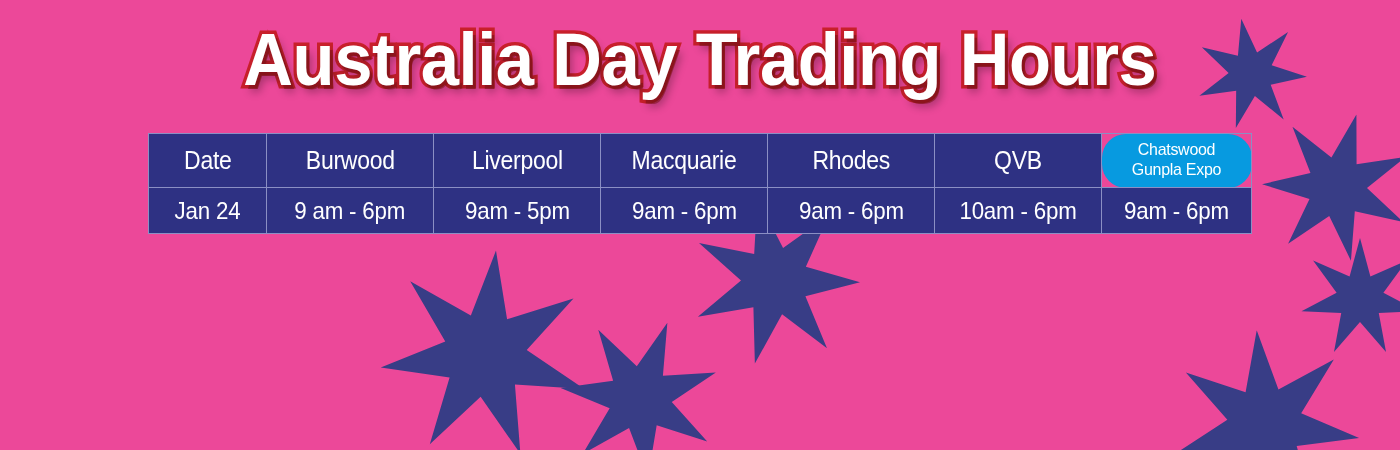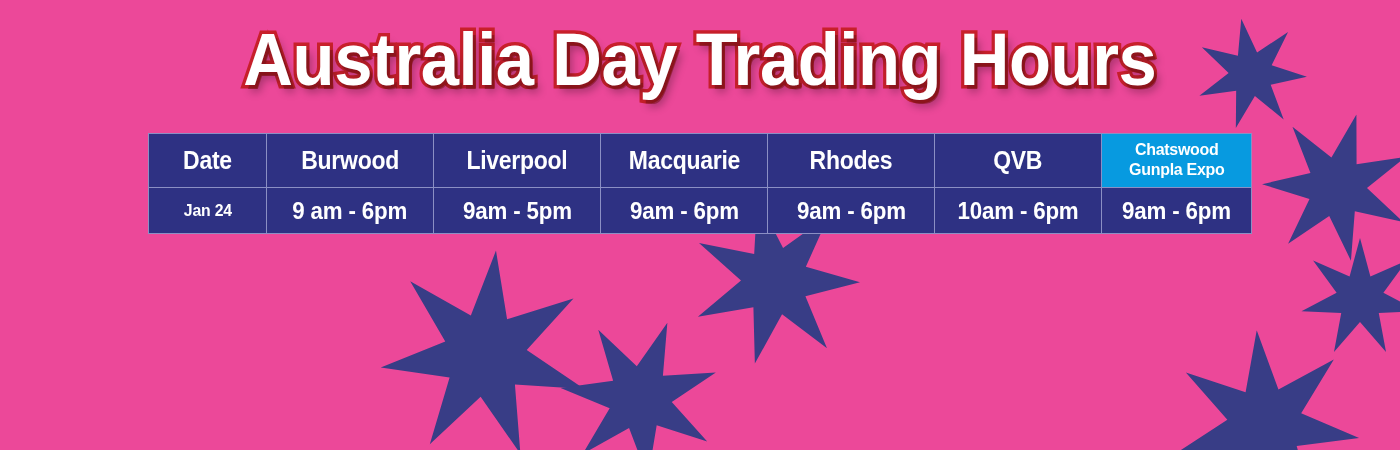--- a/index.html
+++ b/index.html
@@ -75,21 +75,21 @@
     table-layout: fixed;
     width: 1104px;
     color: #ffffff;
   }
   table.hours th,
   table.hours td {
     border: 1px solid #8b8fc4;
     text-align: center;
     vertical-align: middle;
     font-family: "Liberation Sans", sans-serif;
-    font-weight: bold;
+    font-weight: normal;
     background: #2e3183;
     padding: 0;
   }
 
   
   col.c-date  { width: 118px; }
   col.c-store { width: 167px; }
   col.c-last  { width: 150px; }
 
   
@@ -98,40 +98,41 @@
     height: 53px;
     font-size: 25px;
     letter-spacing: -0.3px;
   }
   thead th .hdr-text {
     display: inline-block;
     transform: scaleX(0.92);
   }
   thead th.highlight {
     background: #079ae0;
+    border-radius: 24px;
   }
   thead th.highlight .hdr-text {
     font-size: 17px;
     line-height: 1.12;
     transform: scaleX(0.94);
   }
 
   
   tbody td {
     height: 45px;
     font-size: 24px;
     letter-spacing: -0.2px;
   }
   tbody td .cell-text {
     display: inline-block;
     transform: scaleX(0.93);
     white-space: nowrap;
   }
   tbody td.date-cell {
-    font-size: 17px;
+    font-size: 24px;
   }
 
   
   tbody tr.ausday td {
     height: 53px;
     font-size: 26px;
     letter-spacing: -0.4px;
   }
   tbody tr.ausday td.date-cell {
     font-size: 20px;

